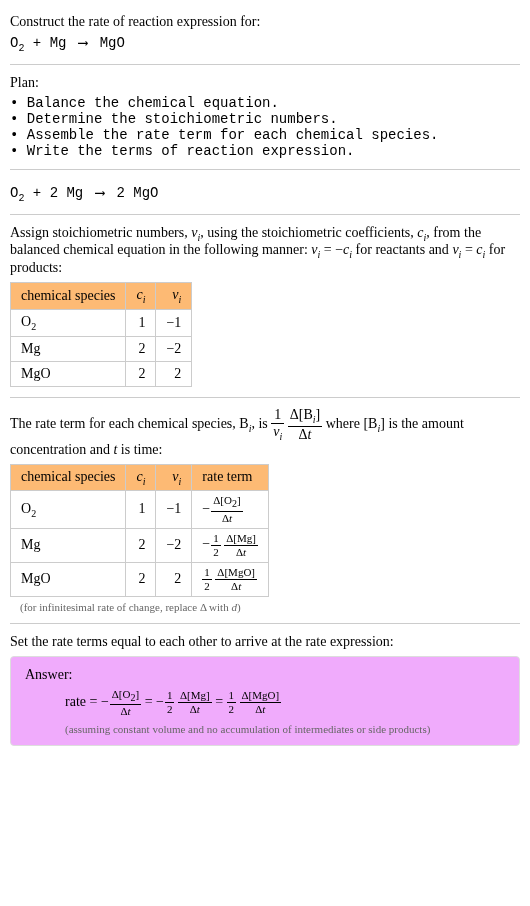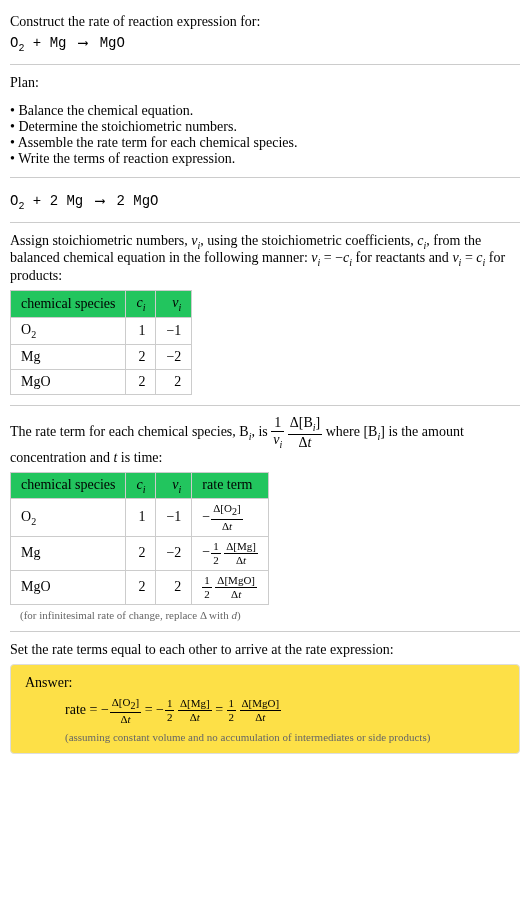--- a/index.html
+++ b/index.html
@@ -29,38 +29,39 @@
     .sub {
       font-size: 10px;
       vertical-align: sub;
     }
     .arrow {
       display: inline-block;
       margin: 0 4px;
     }
     ul {
       list-style: none;
-      margin-top: 12px;
+      margin-top: 4px;
+      font-family: Liberation Mono, monospace;
     }
     ul li::before {
       content: "• ";
     }
     table {
       border-collapse: collapse;
       margin-top: 6px;
     }
     td, th {
       border: 1px solid #ccc;
       padding: 4px 10px;
       text-align: left;
       font-weight: normal;
       font-size: 14px;
     }
     th {
-      background: #22c55e;
+      background: #fdba74;
     }
     .center {
       text-align: right;
     }
     .frac {
       display: inline-block;
       vertical-align: middle;
       text-align: center;
       font-size: 11px;
       line-height: 1;
@@ -80,21 +81,21 @@
     .italic {
       font-style: italic;
     }
     .note {
       font-size: 11px;
       color: #666;
       margin-top: 4px;
       margin-left: 10px;
     }
     .answer-box {
-      background: #fde047;
+      background: #f0abfc;
       border: 1px solid #ddd;
       border-radius: 4px;
       padding: 10px 14px;
       margin-top: 6px;
     }
     .answer-label {
       margin-bottom: 6px;
     }
     .answer-note {
       font-size: 11px;

